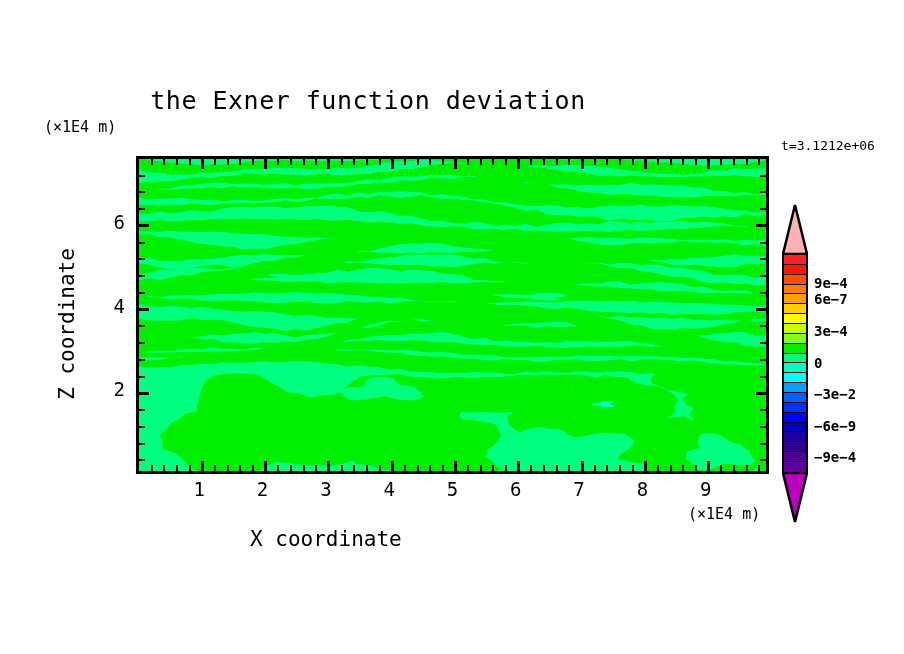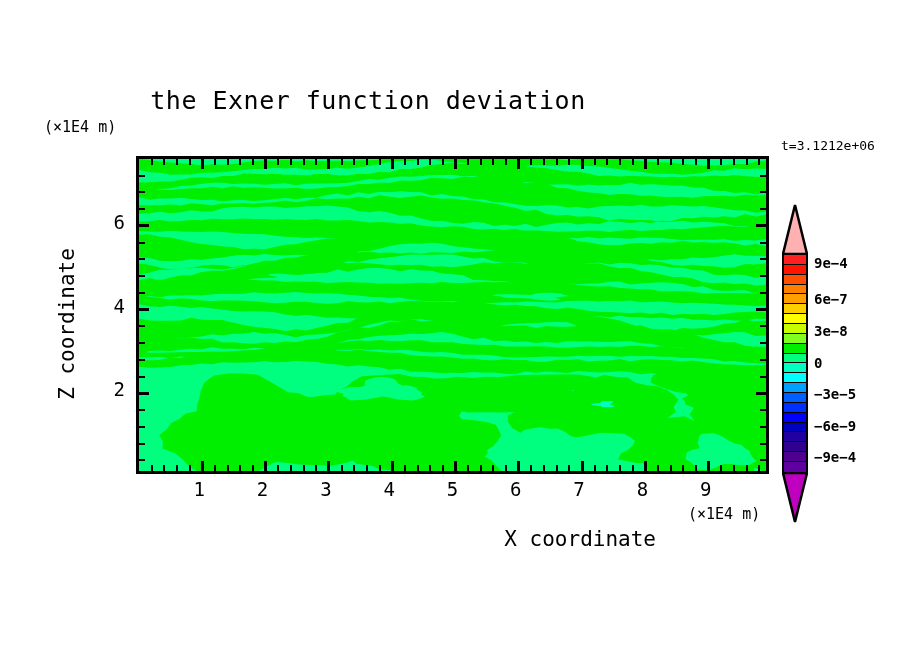--- a/index.html
+++ b/index.html
@@ -22,21 +22,21 @@
   .xtt-minor{width:2px;height:6px;top:0;}
   .xtt-major{width:3px;height:10px;top:0;}
   .yt-minor{height:2px;width:6px;left:0;}
   .yt-major{height:3px;width:10px;left:0;}
   .ytr-minor{height:2px;width:6px;right:0;}
   .ytr-major{height:3px;width:10px;right:0;}
 
   .xlab{position:absolute;font-size:19px;text-align:center;width:30px;top:478px;}
   .ylab{position:absolute;font-size:19px;text-align:right;width:26px;left:99px;}
 
-  #x-axis-title{left:250px;top:527px;width:406px;text-align:right;font-size:21px;}
+  #x-axis-title{left:250px;top:527px;width:406px;text-align:left;font-size:21px;}
   #y-axis-title{left:-23px;top:312px;width:180px;text-align:center;font-size:21px;
                 transform:rotate(-90deg);transform-origin:center center;}
 
   #colorbar-wrap{left:778px;top:198px;width:34px;height:330px;}
   #cb-body{position:absolute;left:4px;top:55px;width:26px;height:221px;border:2px solid #000;box-sizing:border-box;}
   .cb-band{width:100%;}
   #cb-top-arrow{position:absolute;left:4px;top:6px;width:26px;height:51px;}
   #cb-bot-arrow{position:absolute;left:4px;top:274px;width:26px;height:51px;}
   .cblab{position:absolute;left:36px;font-size:14px;white-space:nowrap;font-weight:bold;}
 </style>
@@ -244,25 +244,25 @@
       <div class="cb-band" style="height: 4.54545%; background: rgb(0, 0, 255); border-bottom: 1px solid rgb(0, 0, 0); box-sizing: border-box;"></div>
       <div class="cb-band" style="height: 4.54545%; background: rgb(0, 0, 192); border-bottom: 1px solid rgb(0, 0, 0); box-sizing: border-box;"></div>
       <div class="cb-band" style="height: 4.54545%; background: rgb(32, 0, 160); border-bottom: 1px solid rgb(0, 0, 0); box-sizing: border-box;"></div>
       <div class="cb-band" style="height: 4.54545%; background: rgb(48, 0, 144); border-bottom: 1px solid rgb(0, 0, 0); box-sizing: border-box;"></div>
       <div class="cb-band" style="height: 4.54545%; background: rgb(80, 0, 144); border-bottom: 1px solid rgb(0, 0, 0); box-sizing: border-box;"></div>
       <div class="cb-band" style="height: 4.54545%; background: rgb(96, 0, 160); border-bottom: none; box-sizing: border-box;"></div>
     </div>
   <svg id="cb-bot-arrow" viewBox="0 0 26 51" preserveAspectRatio="none">
       <polygon points="13,50 25,1 1,1" fill="#c000c0" stroke="#000" stroke-width="2.5"></polygon>
     </svg>
-<div class="cblab" style="top: 57px;">9e−4</div>
+<div class="cblab" style="top: 77px;">9e−4</div>
     <div class="cblab" style="top: 93.3571px;">6e−7</div>
-    <div class="cblab" style="top: 124.929px;">3e−8</div>
+    <div class="cblab" style="top: 124.929px;">3e−4</div>
     <div class="cblab" style="top: 156.5px;">0</div>
-    <div class="cblab" style="top: 188.071px;">−3e−5</div>
+    <div class="cblab" style="top: 188.071px;">−3e−2</div>
     <div class="cblab" style="top: 219.643px;">−6e−9</div>
     <div class="cblab" style="top: 251.214px;">−9e−4</div>
   </div>
 
 <div class="xlab" style="left: 184.3px;">1</div>
 <div class="xlab" style="left: 247.6px;">2</div>
 <div class="xlab" style="left: 310.9px;">3</div>
 <div class="xlab" style="left: 374.2px;">4</div>
 <div class="xlab" style="left: 437.5px;">5</div>
 <div class="xlab" style="left: 500.8px;">6</div>

